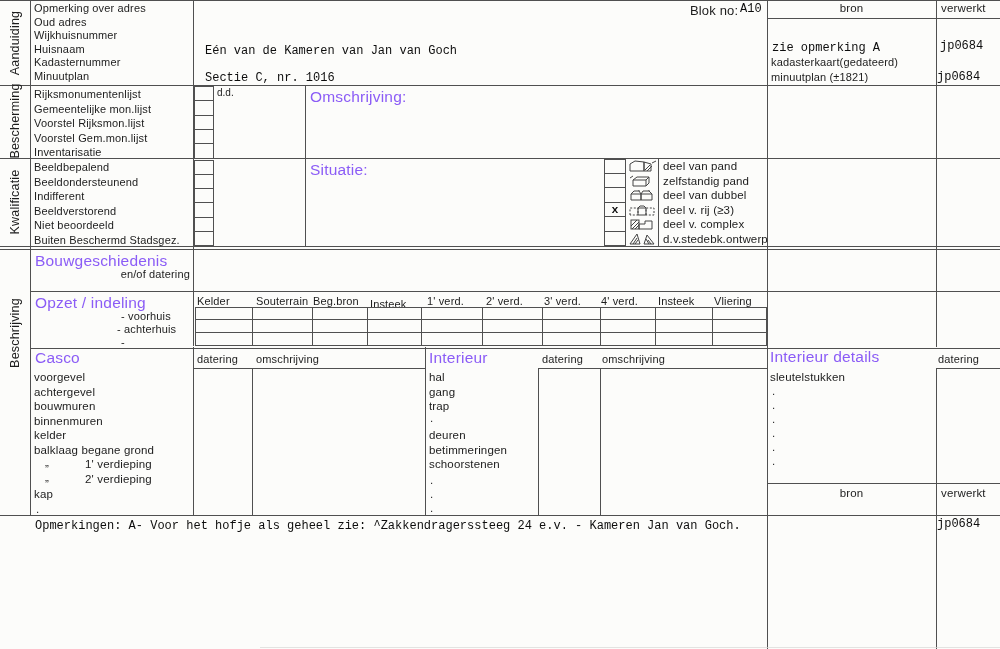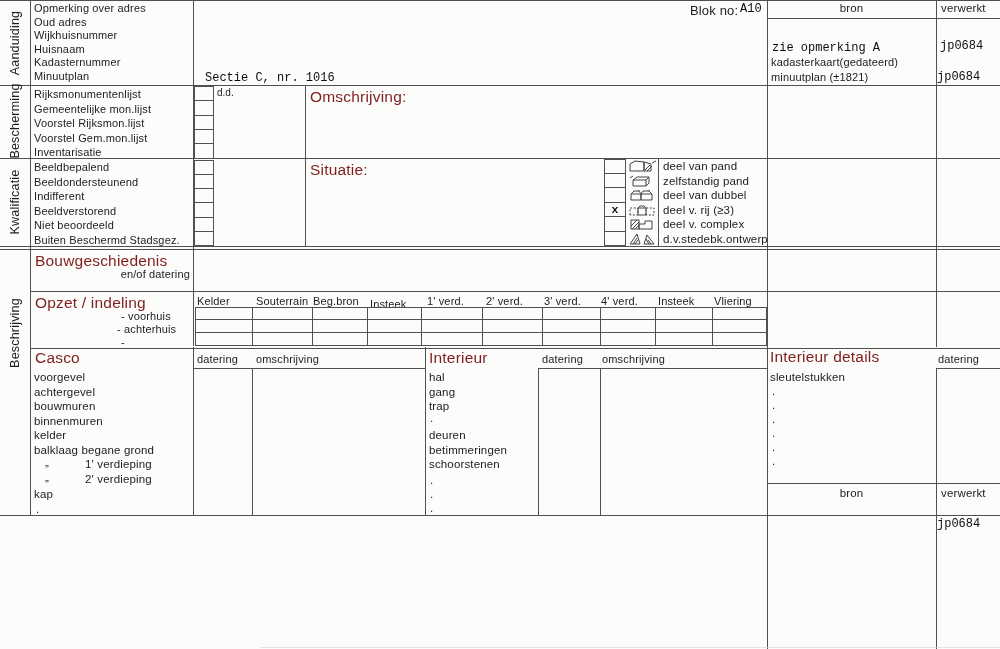--- a/index.html
+++ b/index.html
@@ -3,21 +3,21 @@
 <meta charset="utf-8">
 <style>
   html,body{margin:0;padding:0;background:#e9e9e7;}
   #form{position:relative;width:1000px;height:649px;background:#fcfcfa;font-family:"Liberation Sans",sans-serif;overflow:hidden;}
   .hl,.vl{position:absolute;background:#505050;}
   .hl{height:1px;}
   .vl{width:1px;}
   .lbl{position:absolute;font-size:11px;color:#1c1c1c;white-space:nowrap;letter-spacing:.15px;}
   .lbl2{position:absolute;font-size:11.5px;color:#1c1c1c;white-space:nowrap;letter-spacing:.15px;}
   .tiny{position:absolute;font-size:10px;color:#1c1c1c;white-space:nowrap;}
-  .h1{position:absolute;font-size:15.5px;color:#7f1d1d;white-space:nowrap;letter-spacing:.2px;}
+  .h1{position:absolute;font-size:15.5px;color:#8b5cf6;white-space:nowrap;letter-spacing:.2px;}
   .typed{position:absolute;font-family:"Liberation Mono","DejaVu Sans Mono",monospace;font-size:12px;color:#0d0d0d;white-space:nowrap;}
   .vlabel{position:absolute;transform:translate(-50%,-50%) rotate(-90deg);font-size:12.5px;color:#1c1c1c;white-space:nowrap;letter-spacing:.2px;}
   .cbcol{position:absolute;border:1px solid #505050;display:flex;flex-direction:column;box-sizing:border-box;}
   .cbcol>div{flex:1;border-bottom:1px solid #505050;position:relative;}
   .cbcol>div:last-child{border-bottom:none;}
   .cbmark{position:absolute;left:0;right:0;top:0;bottom:0;display:flex;align-items:center;justify-content:center;
     font-family:"Liberation Mono","DejaVu Sans Mono",monospace;font-size:11.5px;font-weight:bold;color:#0d0d0d;}
   .opzet{position:absolute;left:195px;top:307px;width:572px;height:39px;border:1px solid #505050;display:grid;
     grid-template-columns:57px 60px 55px 54px 61px 60px 58px 55px 57px 53px;grid-auto-rows:1fr;box-sizing:border-box;}
   .oc{border-right:1px solid #505050;border-bottom:1px solid #505050;}
@@ -70,20 +70,21 @@
   <span class="typed" style="left:740px;top:2px">A10</span>
   <span class="lbl" style="left:767px;top:2px;width:169px;text-align:center;font-size:11.5px">bron</span>
   <span class="lbl" style="left:941px;top:2px;font-size:11.5px">verwerkt</span>
 
   <span class="lbl" style="left:34px;top:2px">Opmerking over adres</span>
   <span class="lbl" style="left:34px;top:15.5px">Oud adres</span>
   <span class="lbl" style="left:34px;top:29px">Wijkhuisnummer</span>
   <span class="lbl" style="left:34px;top:42.5px">Huisnaam</span>
   <span class="lbl" style="left:34px;top:56px">Kadasternummer</span>
   <span class="lbl" style="left:34px;top:69.5px">Minuutplan</span>
+  <span class="typed" style="left:205px;top:44px">Eén van de Kameren van Jan van Goch</span>
   <span class="typed" style="left:205px;top:71px">Sectie C, nr. 1016</span>
   <span class="typed" style="left:772px;top:41px">zie opmerking A</span>
   <span class="lbl" style="left:771px;top:56px">kadasterkaart(gedateerd)</span>
   <span class="lbl" style="left:771px;top:71px">minuutplan (±1821)</span>
   <span class="typed" style="left:940px;top:39px">jp0684</span>
   <span class="typed" style="left:937px;top:70px">jp0684</span>
 
   <span class="lbl" style="left:34px;top:88px">Rijksmonumentenlijst</span>
   <span class="lbl" style="left:34px;top:102.5px">Gemeentelijke mon.lijst</span>
   <span class="lbl" style="left:34px;top:117px">Voorstel Rijksmon.lijst</span>
@@ -263,15 +264,16 @@
   <span class="lbl2" style="left:770px;top:371px">sleutelstukken</span>
   <span class="dot" style="left:772px;top:385px">.</span>
   <span class="dot" style="left:772px;top:399px">.</span>
   <span class="dot" style="left:772px;top:413px">.</span>
   <span class="dot" style="left:772px;top:427px">.</span>
   <span class="dot" style="left:772px;top:441px">.</span>
   <span class="dot" style="left:772px;top:455px">.</span>
   <span class="lbl" style="left:767px;top:487px;width:169px;text-align:center;font-size:11.5px">bron</span>
   <span class="lbl" style="left:941px;top:487px;font-size:11.5px">verwerkt</span>
 
+  <span class="typed" style="left:35px;top:519px">Opmerkingen: A- Voor het hofje als geheel zie: ^Zakkendragerssteeg 24 e.v. - Kameren Jan van Goch.</span>
   <span class="typed" style="left:937px;top:517px">jp0684</span>
 
 </div>
 
 </body></html>

